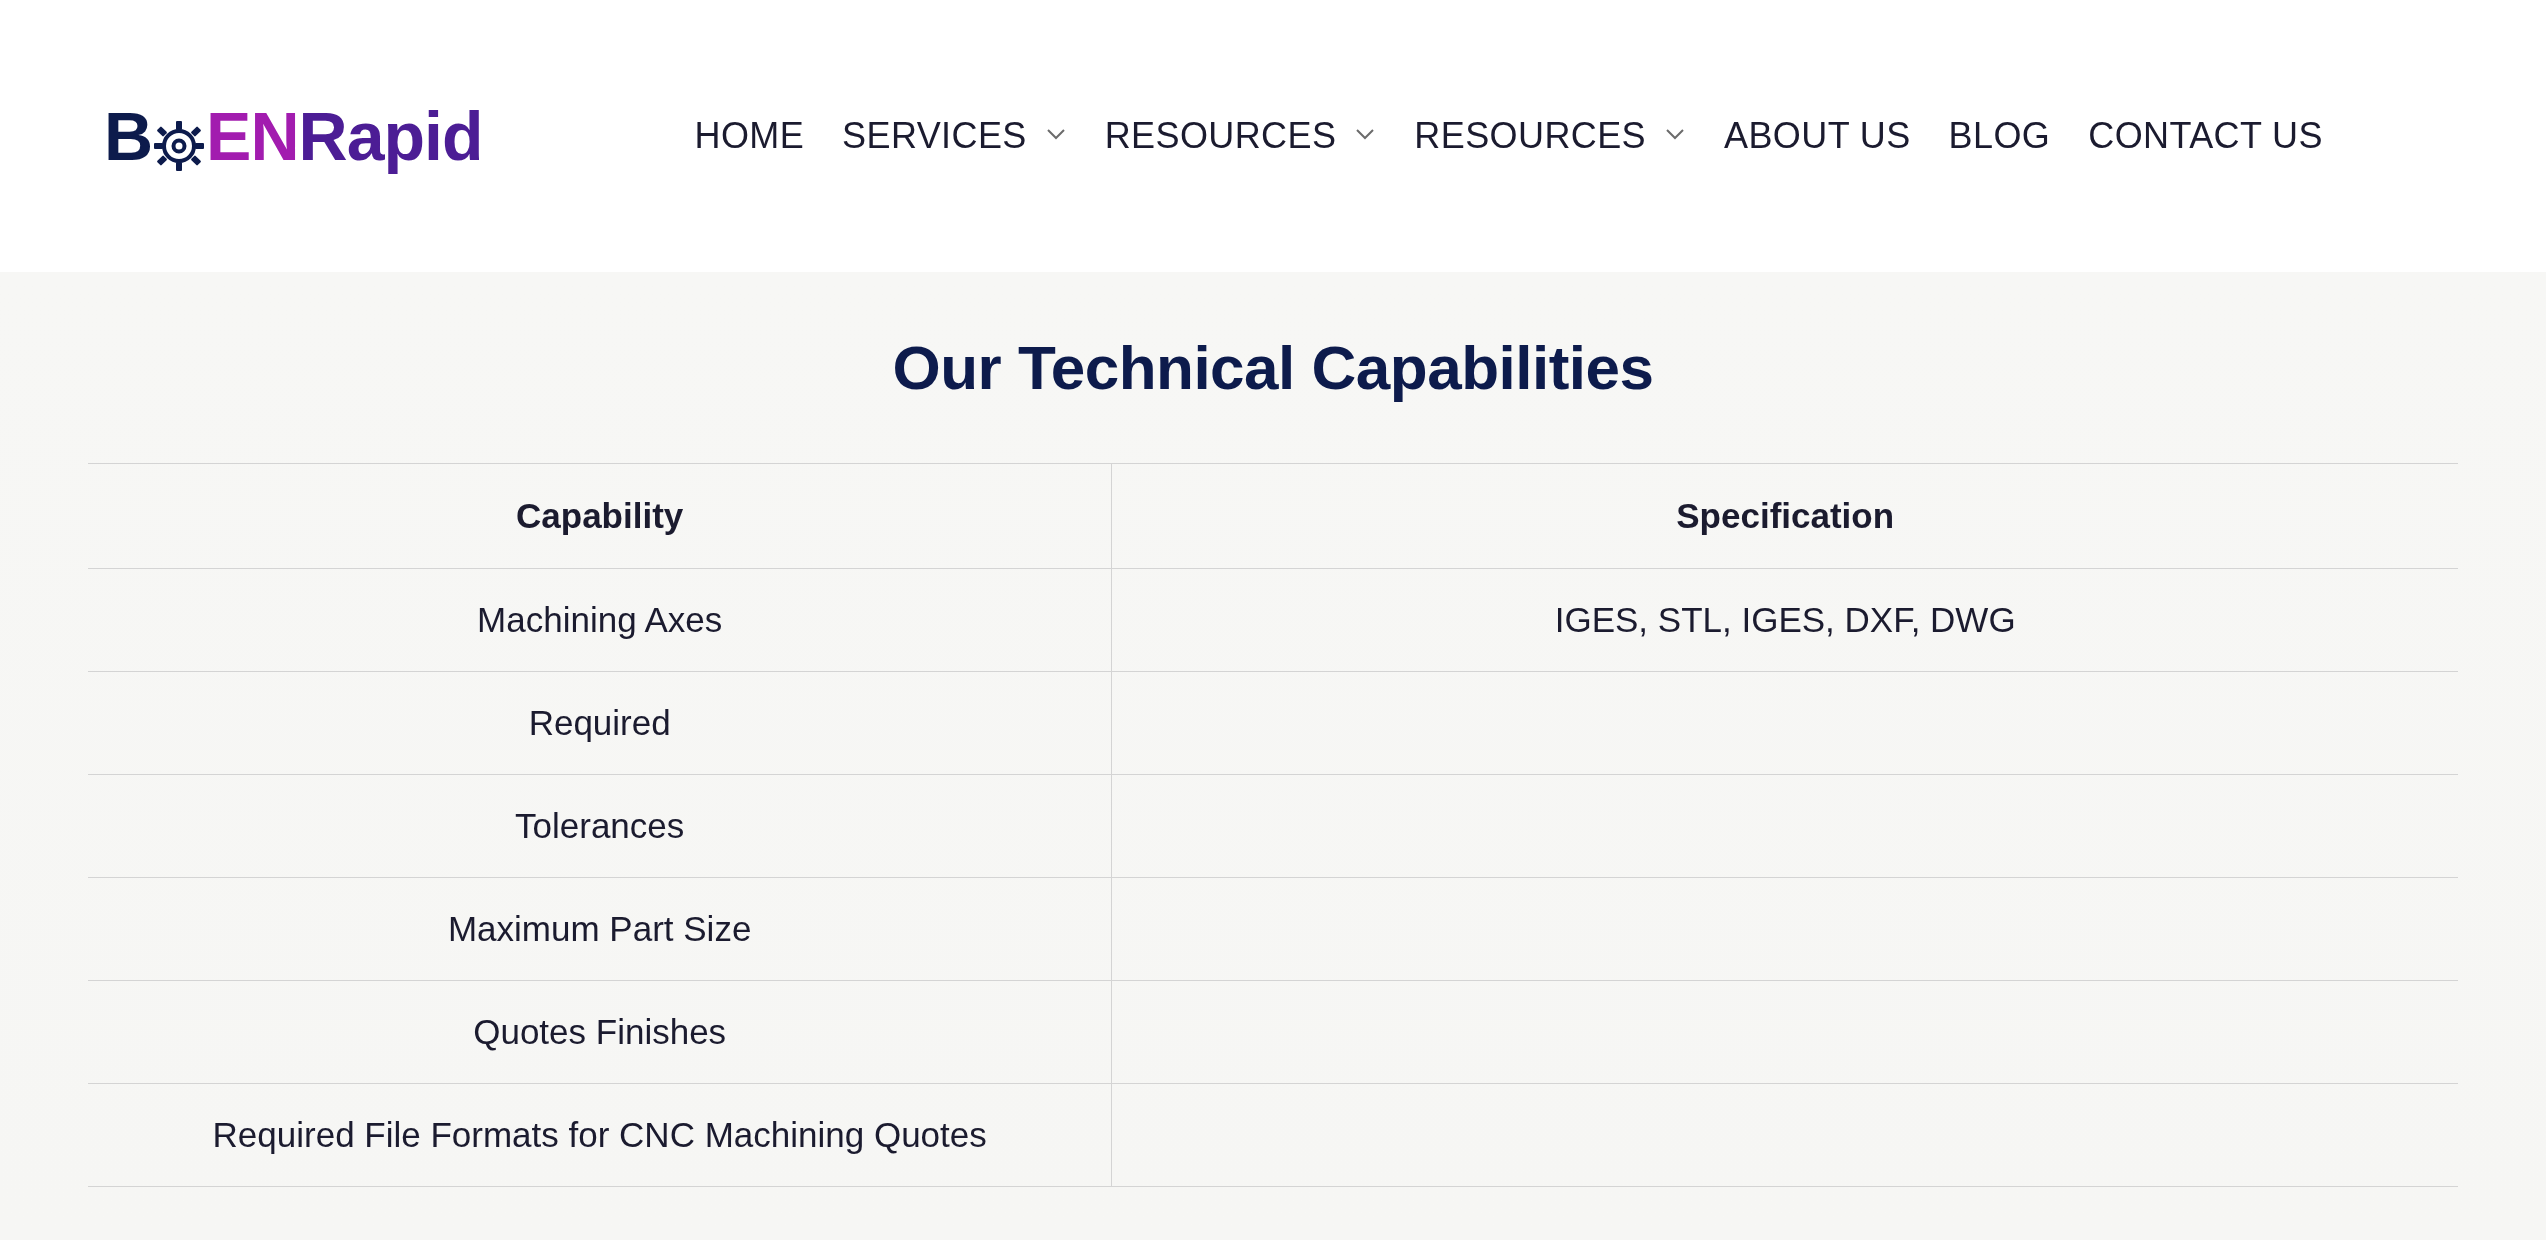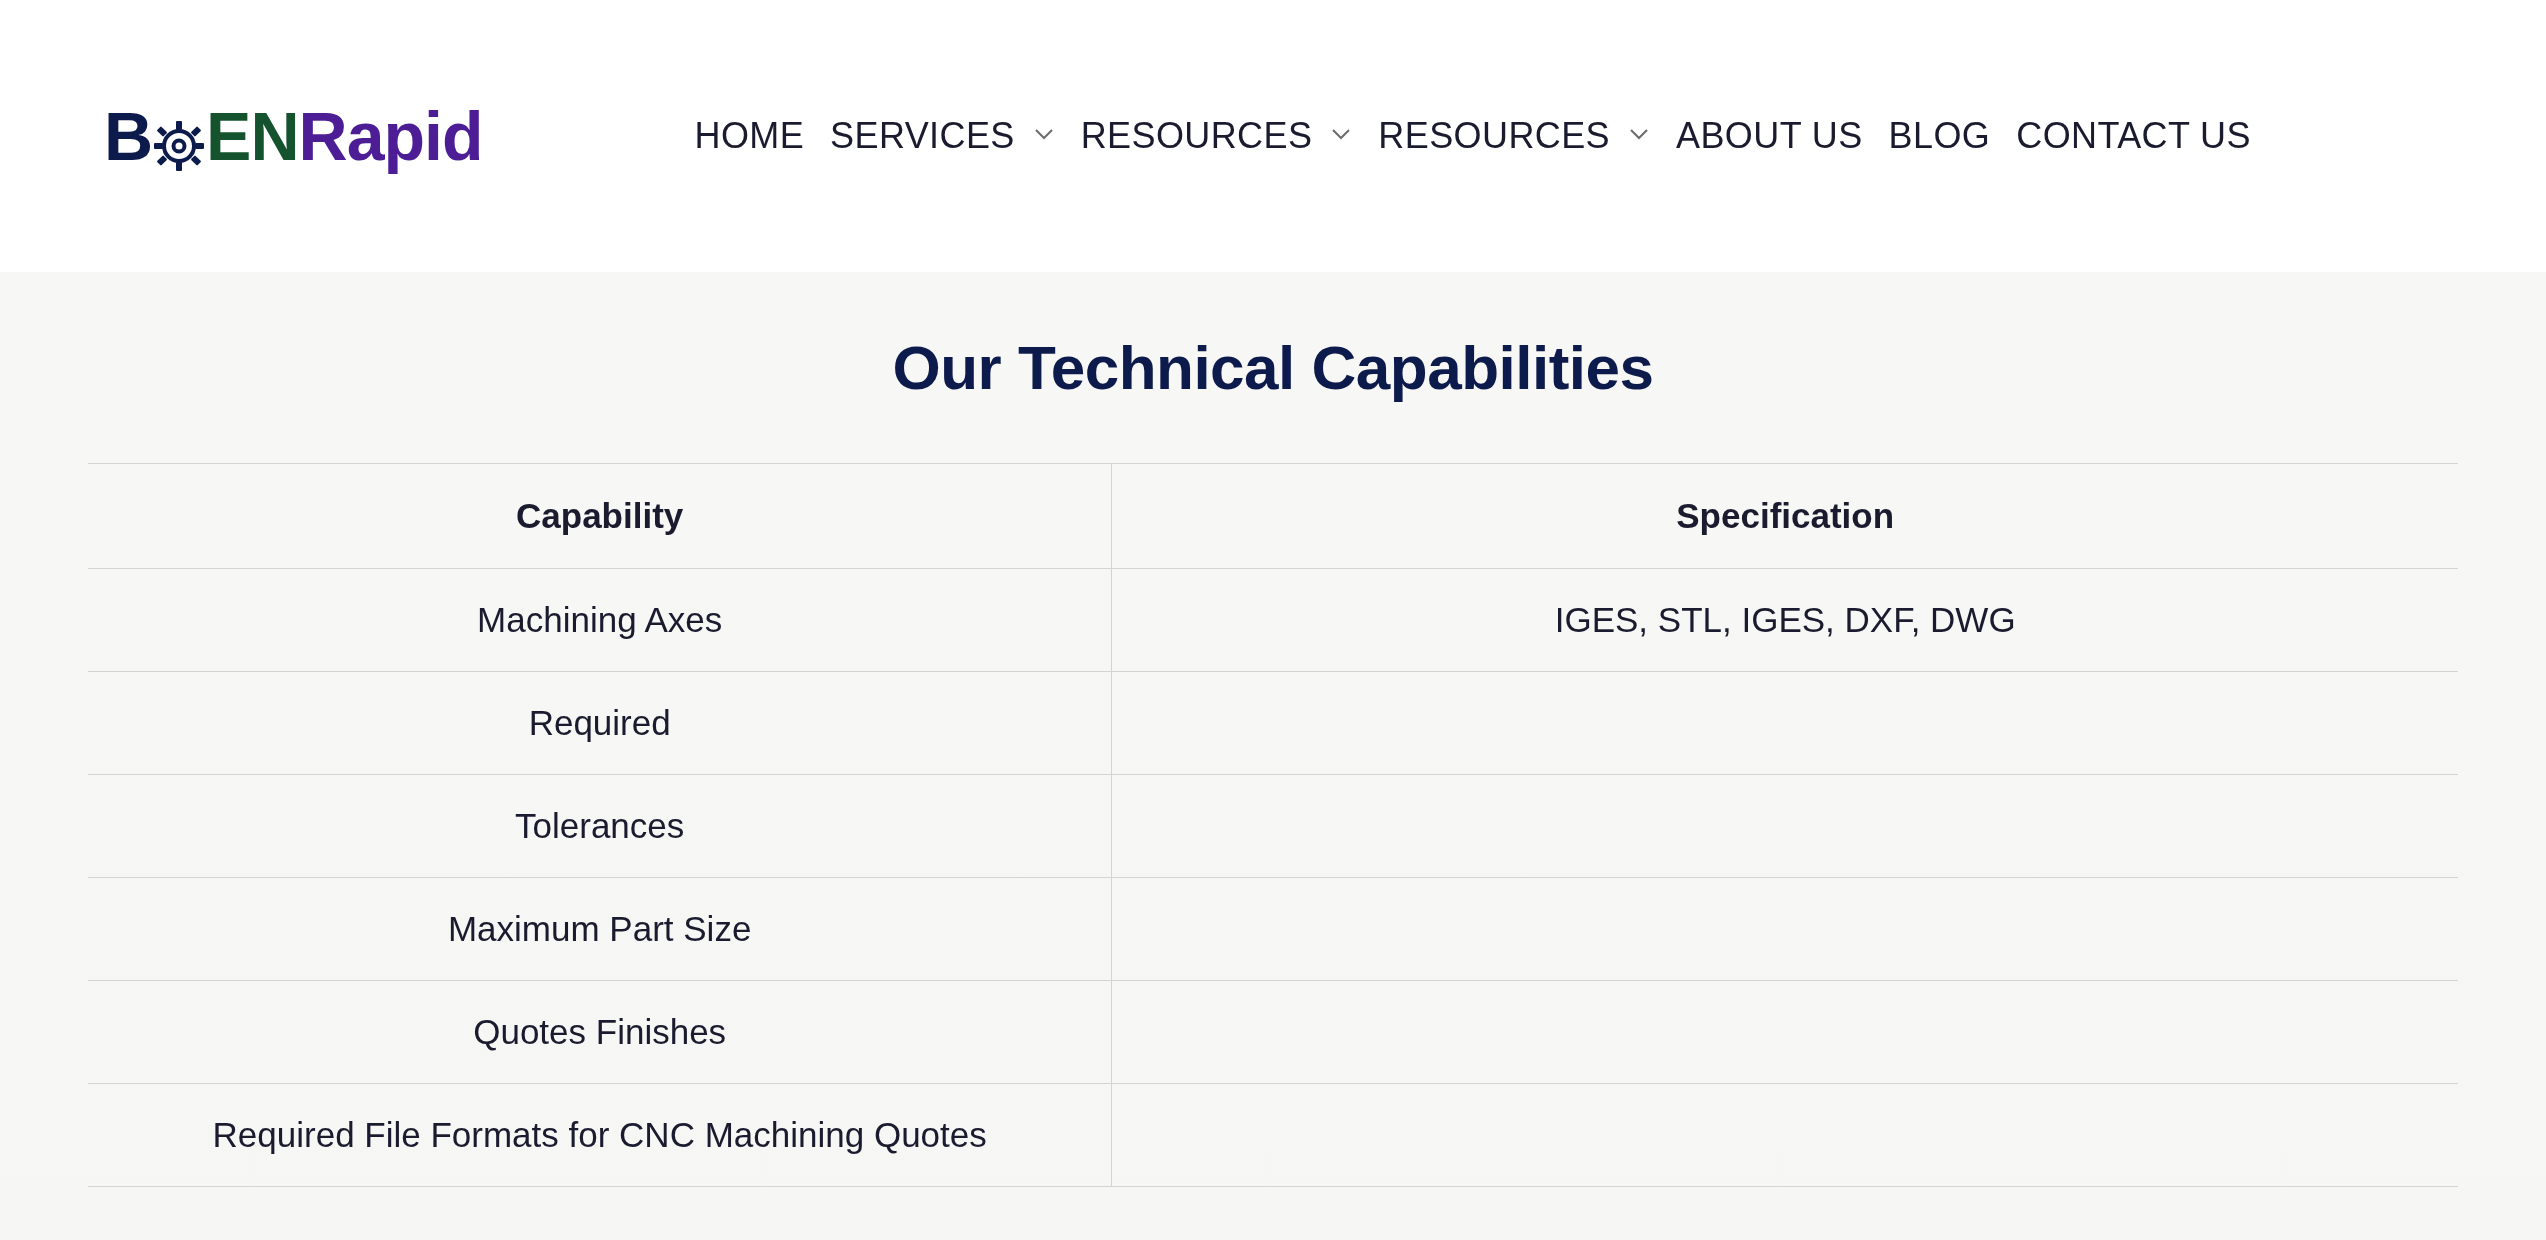--- a/index.html
+++ b/index.html
@@ -31,28 +31,28 @@
   }
   .logo .l-b { color: #0d1b4c; }
   .logo .l-gear {
     display: inline-block;
     width: 52px;
     height: 52px;
     margin: 0 1px;
     position: relative;
     top: 4px;
   }
-  .logo .l-en { color: #14532d; }
+  .logo .l-en { color: #a21caf; }
   .logo .l-rapid { color: #4c1d95; }
 
   .main-nav {
     display: flex;
     align-items: center;
     margin-left: 212px;
-    gap: 0;
+    gap: 12px;
   }
   .nav-item {
     display: flex;
     align-items: center;
     color: #1b1b2f;
     font-size: 36px;
     letter-spacing: 0.4px;
     white-space: nowrap;
     cursor: pointer;
     padding: 0 13px;

